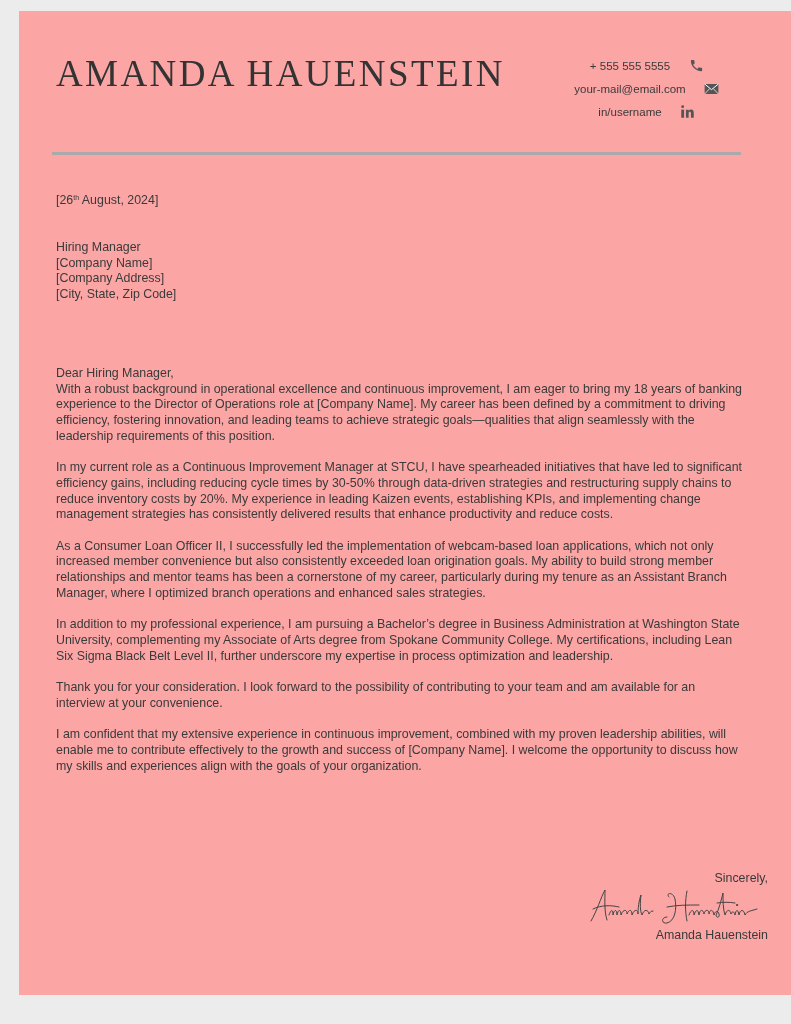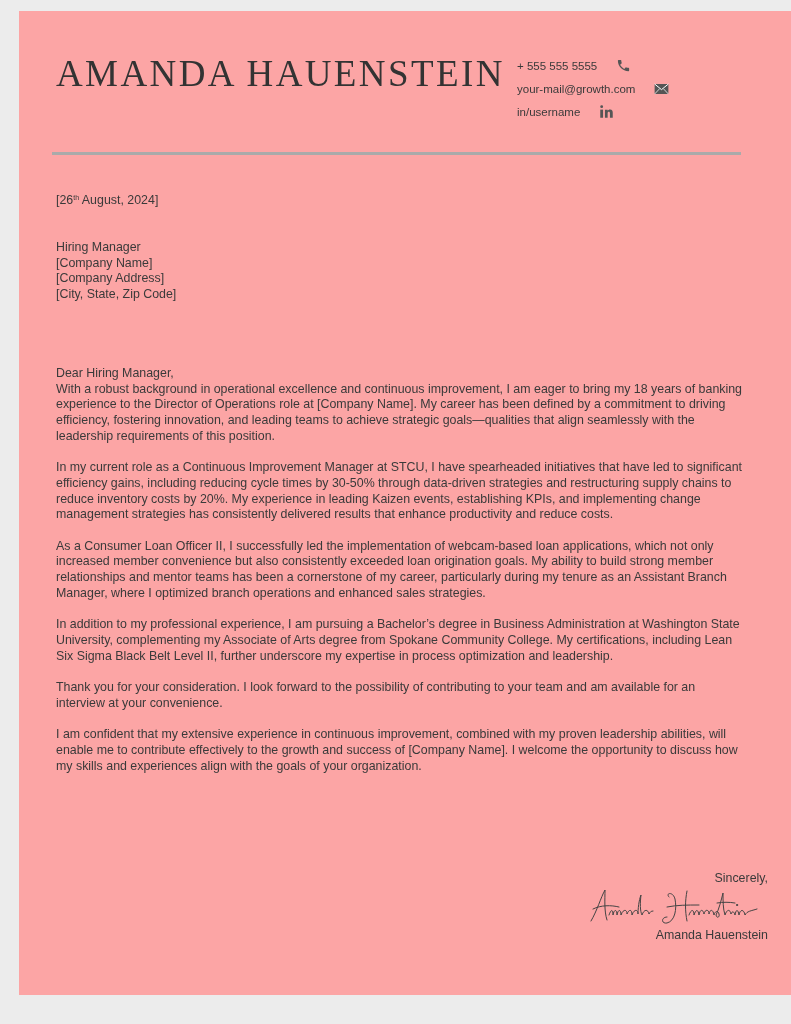--- a/index.html
+++ b/index.html
@@ -45,21 +45,21 @@
       line-height: 1;
     }
     .contact {
       position: absolute;
       right: 30px;
       top: 43px;
       width: 260px;
     }
     .contact-row {
       display: flex;
-      justify-content: flex-start;
+      justify-content: center;
       align-items: center;
       height: 23px;
     }
     .contact-text {
       font-size: 11.5px;
       color: #3a3a3a;
       white-space: nowrap;
       margin-right: 18px;
     }
     .contact-icon {
@@ -139,21 +139,21 @@
   <div class="contact">
     <div class="contact-row">
       <span class="contact-text">+ 555 555 5555</span>
       <span class="contact-icon">
         <svg width="15" height="15" viewBox="0 0 24 24">
             <path fill="#555" d="M6.6 10.8c1.4 2.8 3.8 5.1 6.6 6.6l2.2-2.2c.3-.3.7-.4 1-.2 1.1.4 2.3.6 3.6.6.6 0 1 .4 1 1V20c0 .6-.4 1-1 1C10.6 21 3 13.4 3 4c0-.6.4-1 1-1h3.5c.6 0 1 .4 1 1 0 1.3.2 2.5.6 3.6.1.3 0 .7-.2 1L6.6 10.8z"></path>
           </svg>
       </span>
     </div>
     <div class="contact-row">
-      <span class="contact-text">your-mail@growth.com</span>
+      <span class="contact-text">your-mail@email.com</span>
       <span class="contact-icon">
         <svg width="15" height="12" viewBox="0 0 24 18">
             <rect x="1" y="1" width="22" height="16" fill="#555"></rect>
             <path d="M1 1 L12 10 L23 1" stroke="#fff" stroke-width="1.6" fill="none"></path>
             <path d="M1 17 L9 8.5 M23 17 L15 8.5" stroke="#fff" stroke-width="1.2" fill="none"></path>
           </svg>
       </span>
     </div>
     <div class="contact-row">
       <span class="contact-text">in/username</span>

